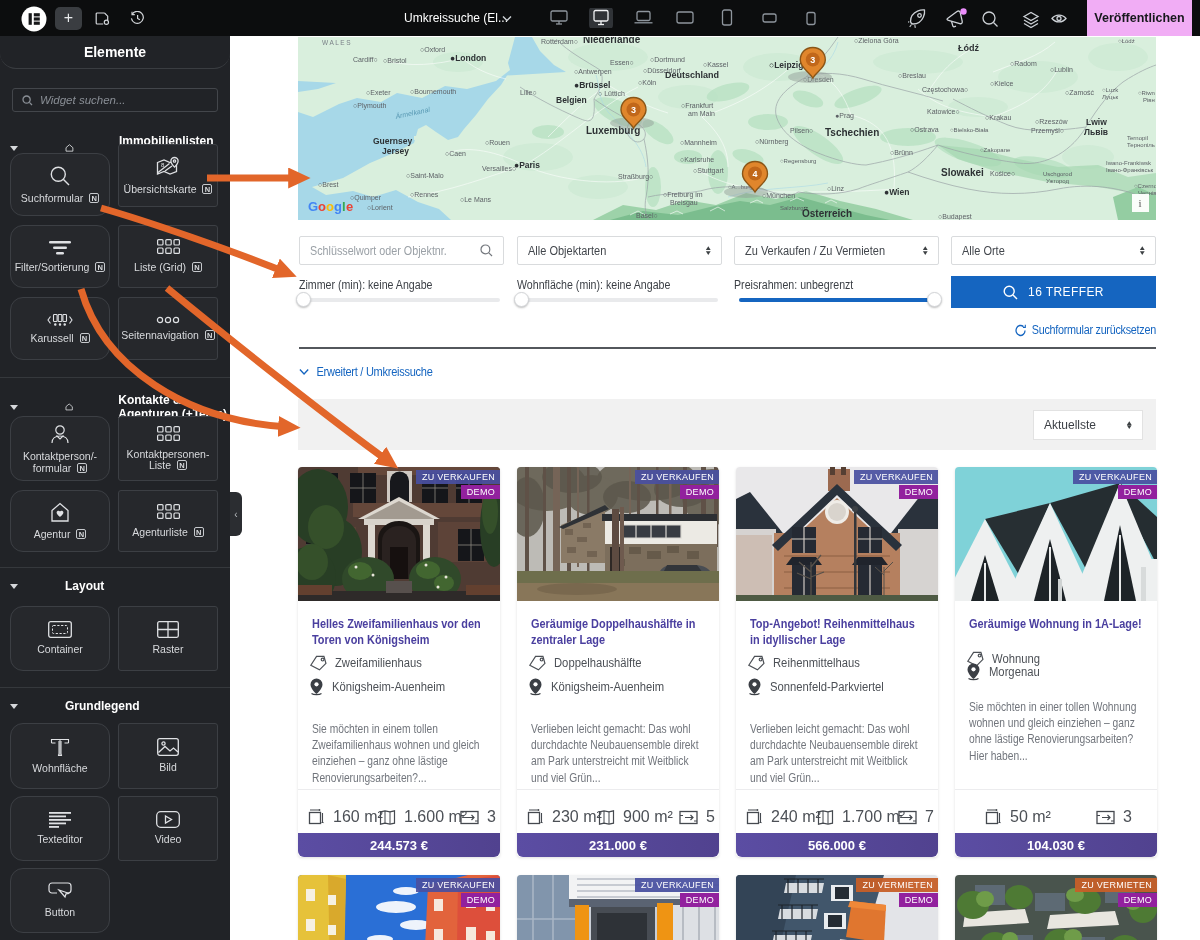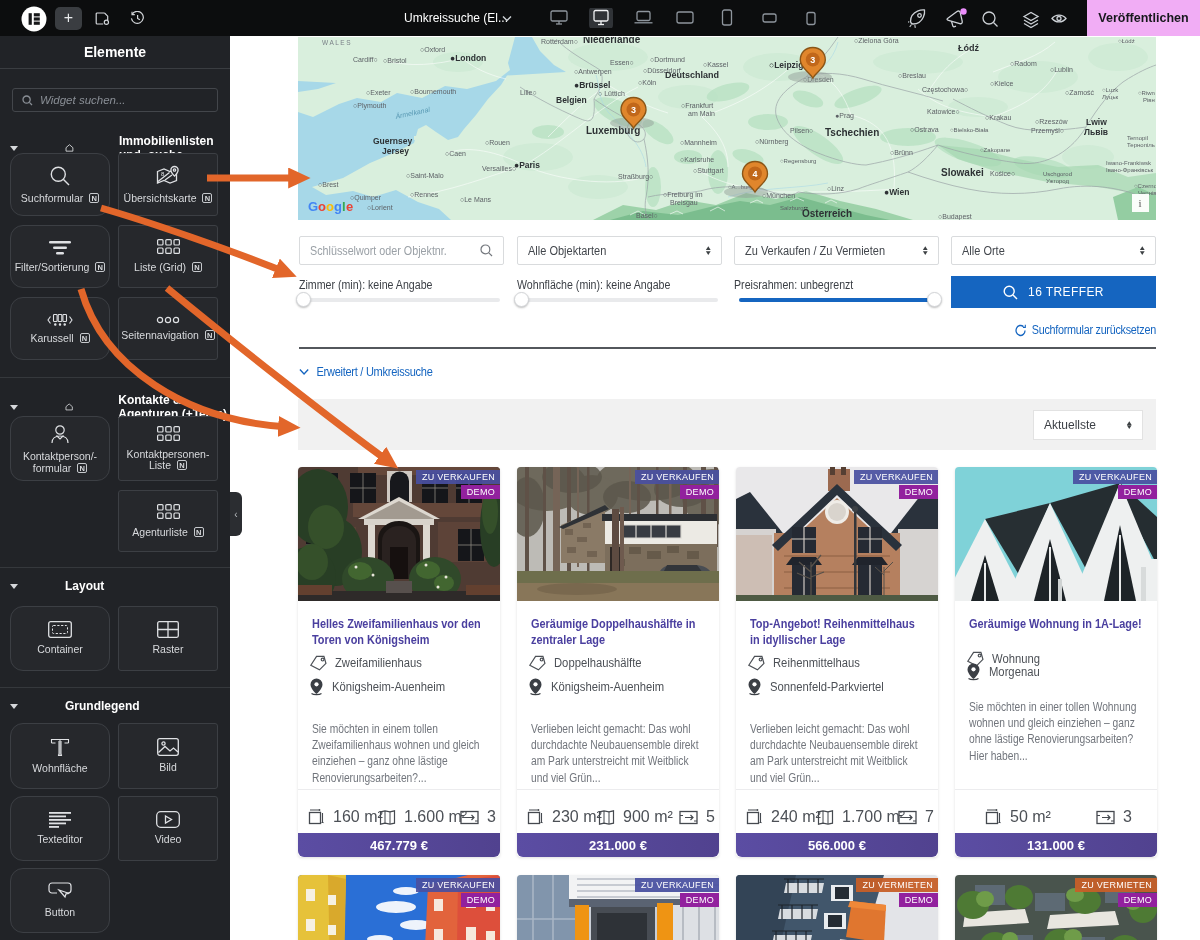--- a/index.html
+++ b/index.html
@@ -5,21 +5,21 @@
   * { margin:0; padding:0; box-sizing:border-box; }
   html,body { width:1200px; height:940px; overflow:hidden; background:#fff;
     font-family:"Liberation Sans", sans-serif; }
   .abs { position:absolute; }
   
   #topbar { position:absolute; left:0; top:0; width:1200px; height:36px; background:#0c0d0e; z-index:40; }
   #topbar svg { display:block; }
   
   #sidebar { position:absolute; left:0; top:36px; width:230px; height:904px; background:#212327; z-index:30; }
   #sb-head { position:absolute; left:0; top:0; width:230px; height:33px; border-bottom:1px solid #3a3d41;
-    color:#fff; font-size:14px; font-weight:bold; text-align:center; line-height:33px; }
+    color:#fff; font-size:14px; font-weight:bold; text-align:center; line-height:33px;border-radius:16px; }
   #sb-search { position:absolute; left:12px; top:52px; width:206px; height:24px; border:1px solid #43464b;
     border-radius:3px; display:flex; align-items:center; color:#898e95; }
   #sb-search span { font-style:italic; font-size:11.5px; margin-left:7px; }
   .sec-head { position:absolute; left:10px; color:#fff; font-size:12px; font-weight:bold; display:flex; align-items:center;gap:38px; }
   .sec-head .tri { width:0; height:0; border-left:4px solid transparent; border-right:4px solid transparent;
     border-top:5px solid #d6d8db; margin-right:9px; }
   .sec-head svg { margin-right:7px; }
   .tile { position:absolute; width:100px; height:63px; background:#26282c; border:1px solid #3c3f44; border-radius:3px;
     display:flex; flex-direction:column; align-items:center; justify-content:center; color:#d8dadd; }
   .tile .lab { font-size:10.5px; margin-top:6px; line-height:11.5px; text-align:center; white-space:nowrap; }
@@ -127,21 +127,21 @@
       <path d="M39.5 10.5 L49 3.5 C50.5 2.5 52 3 52.3 4.8 L54.2 13.2 C54.6 15 53.5 16.2 51.8 15.6 L40.5 12.3 C38.9 11.8 38.6 11.2 39.5 10.5 Z"></path>
       <path d="M43.5 13.2 l1.3 4.6 c.2 .8 1 1.2 1.8 .9 l1.4 -.5"></path>
       <circle cx="81" cy="10" r="6"></circle>
         <path d="M85.5 14.5 l4 4"></path>
       <path d="M116 8.5 l7-4 7 4 -7 4 z M116 12 l7 4 7-4 M116 15.5 l7 4 7-4"></path>
       <path d="M144 10.5 c3.5-4.5 10.5-4.5 14 0 c-3.5 4.5 -10.5 4.5 -14 0 z"></path>
       <circle cx="151" cy="10.5" r="2"></circle>
     </g>
     <circle cx="55.5" cy="3.5" r="3.2" fill="#eb8efb"></circle>
   </svg>
-  <div class="abs" style="left:1087px;top:0;width:113px;height:36px;background:#f1adf5;color:#17181c;font-size:12.5px;font-weight:bold;display:flex;align-items:center;justify-content:center;">Veröffentlichen</div>
+  <div class="abs" style="left:1087px;top:0;width:105px;height:36px;background:#f1adf5;color:#17181c;font-size:12.5px;font-weight:bold;display:flex;align-items:center;justify-content:center;">Veröffentlichen</div>
 </div>
 <div id="sidebar">
   <div id="sb-head">Elemente</div>
   <div id="sb-search">
     <svg style="margin-left:9px" width="11" height="11" viewBox="0 0 11 11" fill="none" stroke="#898e95" stroke-width="1.3">
         <circle cx="4.6" cy="4.6" r="3.6"></circle>
         <path d="M7.4 7.4 L10 10"></path>
       </svg>
     <span>Widget suchen...</span>
   </div>
@@ -150,21 +150,21 @@
         <path d="M1.5 5.5 L6.5 1.2 L11.5 5.5 V10.6 H1.5 Z"></path>
       </svg>
     Immobilienlisten und -suche</div>
   <div class="tile c1" style="top:117px">
     <svg width="22" height="22" viewBox="0 0 22 22" fill="none" stroke="#dfe1e4" stroke-width="1.4">
         <circle cx="9.3" cy="9.3" r="7"></circle>
         <path d="M14.5 14.5 L20 20"></path>
       </svg>
     <div class="lab">Suchformular <span class="nb">N</span></div>
   </div>
-  <div class="tile c2" style="top:117px">
+  <div class="tile c2" style="top:108px">
     <svg width="24" height="22" viewBox="0 0 24 22" fill="none" stroke="#dfe1e4" stroke-width="1.3">
       <path d="M1.5 6.5 L8 4 L14 6.5 L20.5 4 V15.5 L14 18 L8 15.5 L1.5 18 Z"></path>
       <path d="M2 16.5 L13.5 7.5 M9 15 L16 10"></path>
       <path d="M18.5 1.5 a3.6 3.6 0 0 1 3.6 3.6 c0 2.6 -3.6 6 -3.6 6 s-3.6 -3.4 -3.6 -6 a3.6 3.6 0 0 1 3.6 -3.6 z" fill="#26282c"></path>
       <circle cx="18.5" cy="5" r="1.2"></circle>
       <text x="5" y="10.5" font-size="6" fill="#dfe1e4" stroke="none" font-family="Liberation Sans">8</text>
     </svg>
     <div class="lab">Übersichtskarte <span class="nb">N</span></div>
   </div>
   <div class="tile c1" style="top:189px">
@@ -226,20 +226,27 @@
   <div class="tile c2" style="top:380px;height:65px">
     <svg width="23" height="17" viewBox="0 0 23 17" fill="none" stroke="#dfe1e4" stroke-width="1.2">
       <rect x="0.6" y="0.6" width="5.4" height="5.4" rx="1"></rect>
         <rect x="8.8" y="0.6" width="5.4" height="5.4" rx="1"></rect>
         <rect x="17" y="0.6" width="5.4" height="5.4" rx="1"></rect>
       <rect x="0.6" y="9" width="5.4" height="5.4" rx="1"></rect>
         <rect x="8.8" y="9" width="5.4" height="5.4" rx="1"></rect>
         <rect x="17" y="9" width="5.4" height="5.4" rx="1"></rect>
     </svg>
     <div class="lab">Kontaktpersonen-<br>Liste <span class="nb">N</span></div>
+  </div>
+  <div class="tile c1" style="top:454px;height:62px">
+    <svg width="22" height="21" viewBox="0 0 22 21" fill="none" stroke="#dfe1e4" stroke-width="1.3">
+      <path d="M3 8.5 L11 1.5 L19 8.5 V19 H3 Z"></path>
+      <path d="M11 15 s-3.4-2.2 -3.4-4.4 a1.9 1.9 0 0 1 3.4-1.2 a1.9 1.9 0 0 1 3.4 1.2 c0 2.2 -3.4 4.4 -3.4 4.4 z" fill="#dfe1e4" stroke="none"></path>
+    </svg>
+    <div class="lab">Agentur <span class="nb">N</span></div>
   </div>
   <div class="tile c2" style="top:454px;height:62px">
     <svg width="23" height="17" viewBox="0 0 23 17" fill="none" stroke="#dfe1e4" stroke-width="1.2">
       <rect x="0.6" y="0.6" width="5.4" height="5.4" rx="1"></rect>
         <rect x="8.8" y="0.6" width="5.4" height="5.4" rx="1"></rect>
         <rect x="17" y="0.6" width="5.4" height="5.4" rx="1"></rect>
       <rect x="0.6" y="9" width="5.4" height="5.4" rx="1"></rect>
         <rect x="8.8" y="9" width="5.4" height="5.4" rx="1"></rect>
         <rect x="17" y="9" width="5.4" height="5.4" rx="1"></rect>
     </svg>
@@ -659,21 +666,21 @@
         </svg>160 m²</div>
   <div class="stat" style="left:81px;top:341px"><svg width="17" height="17" viewBox="0 0 17 17" fill="none" stroke="#45494f" stroke-width="1.2">
           <path d="M1.5 2.8 L6 1.8 L11 2.8 L15.5 1.8 V14.2 L11 15.2 L6 14.2 L1.5 15.2 Z"></path>
           <path d="M6 2 V14.4 M11 3 V15" stroke-width="1"></path>
         </svg>1.600 m²</div>
   <div class="stat" style="left:162px;top:341px"><svg width="19" height="15" viewBox="0 0 19 15" fill="none" stroke="#45494f" stroke-width="1.3">
           <rect x="1" y="1.5" width="17" height="12"></rect>
           <path d="M6 7.5 h8 M11.5 5 l2.5 2.5 -2.5 2.5" stroke-width="1.2"></path>
           <path d="M1 5.5 h3 M15 11 h3" stroke-width="1"></path>
         </svg>3</div>
-  <div class="cprice">467.779 €</div>
+  <div class="cprice">244.573 €</div>
 </div>
 
 <div class="card" style="left:287px">
   <div class="cimg"><svg width="202" height="134" viewBox="0 0 202 134">
     <rect width="202" height="134" fill="#bdbbb6"></rect>
     <g fill="#6e695c">
             <ellipse cx="30" cy="18" rx="40" ry="26"></ellipse>
             <ellipse cx="130" cy="12" rx="50" ry="22"></ellipse>
             <ellipse cx="195" cy="30" rx="30" ry="28"></ellipse>
             <ellipse cx="75" cy="28" rx="26" ry="20"></ellipse>
@@ -898,21 +905,21 @@
   <div class="stat" style="left:30px;top:341px"><svg width="17" height="17" viewBox="0 0 17 17" fill="none" stroke="#45494f" stroke-width="1.3">
           <rect x="1.5" y="3.5" width="11" height="11"></rect>
           <path d="M2 1 h10 M14.5 4 v10" stroke-width="1.1"></path>
           <path d="M10.8 1 l1.6-.9 M10.8 1 l1.6 .9 M14.5 12.5 l-.9 1.6 M14.5 12.5 l.9 1.6" stroke-width=".9"></path>
         </svg>50 m²</div>
   <div class="stat" style="left:141px;top:341px"><svg width="19" height="15" viewBox="0 0 19 15" fill="none" stroke="#45494f" stroke-width="1.3">
           <rect x="1" y="1.5" width="17" height="12"></rect>
           <path d="M6 7.5 h8 M11.5 5 l2.5 2.5 -2.5 2.5" stroke-width="1.2"></path>
           <path d="M1 5.5 h3 M15 11 h3" stroke-width="1"></path>
         </svg>3</div>
-  <div class="cprice">131.000 €</div>
+  <div class="cprice">104.030 €</div>
 </div>
 
 <div class="card" style="left:68px;top:839px;height:101px;border-radius:4px 4px 0 0;">
   <div class="cimg"><svg width="202" height="134" viewBox="0 0 202 134">
     <rect width="202" height="134" fill="#2a6fd6"></rect>
     <g fill="#fff" opacity=".92">
             <ellipse cx="98" cy="32" rx="20" ry="6"></ellipse>
             <ellipse cx="118" cy="50" rx="16" ry="5"></ellipse>
             <ellipse cx="82" cy="64" rx="13" ry="4"></ellipse>
             <ellipse cx="108" cy="16" rx="13" ry="4"></ellipse>

